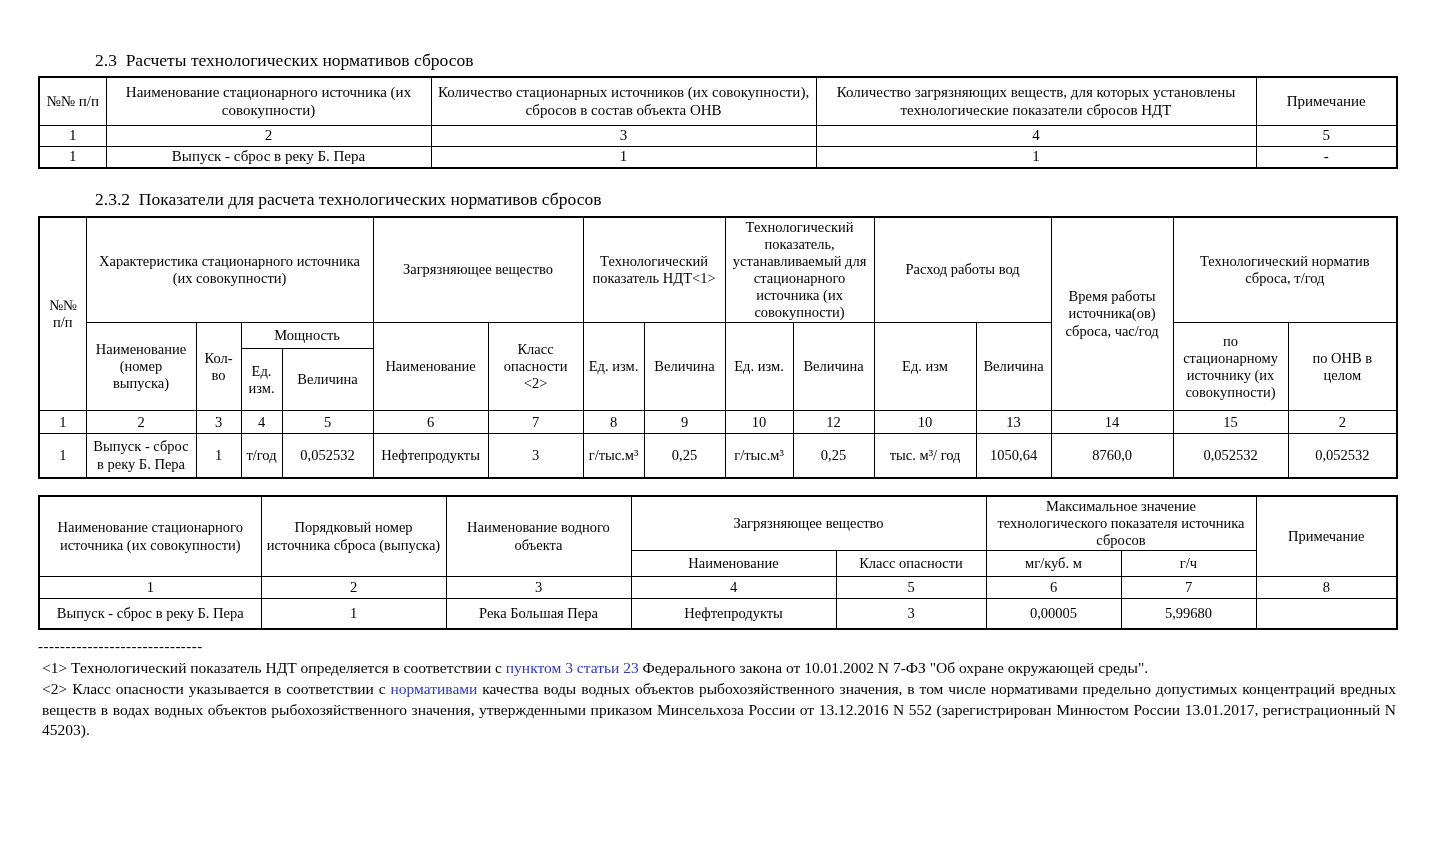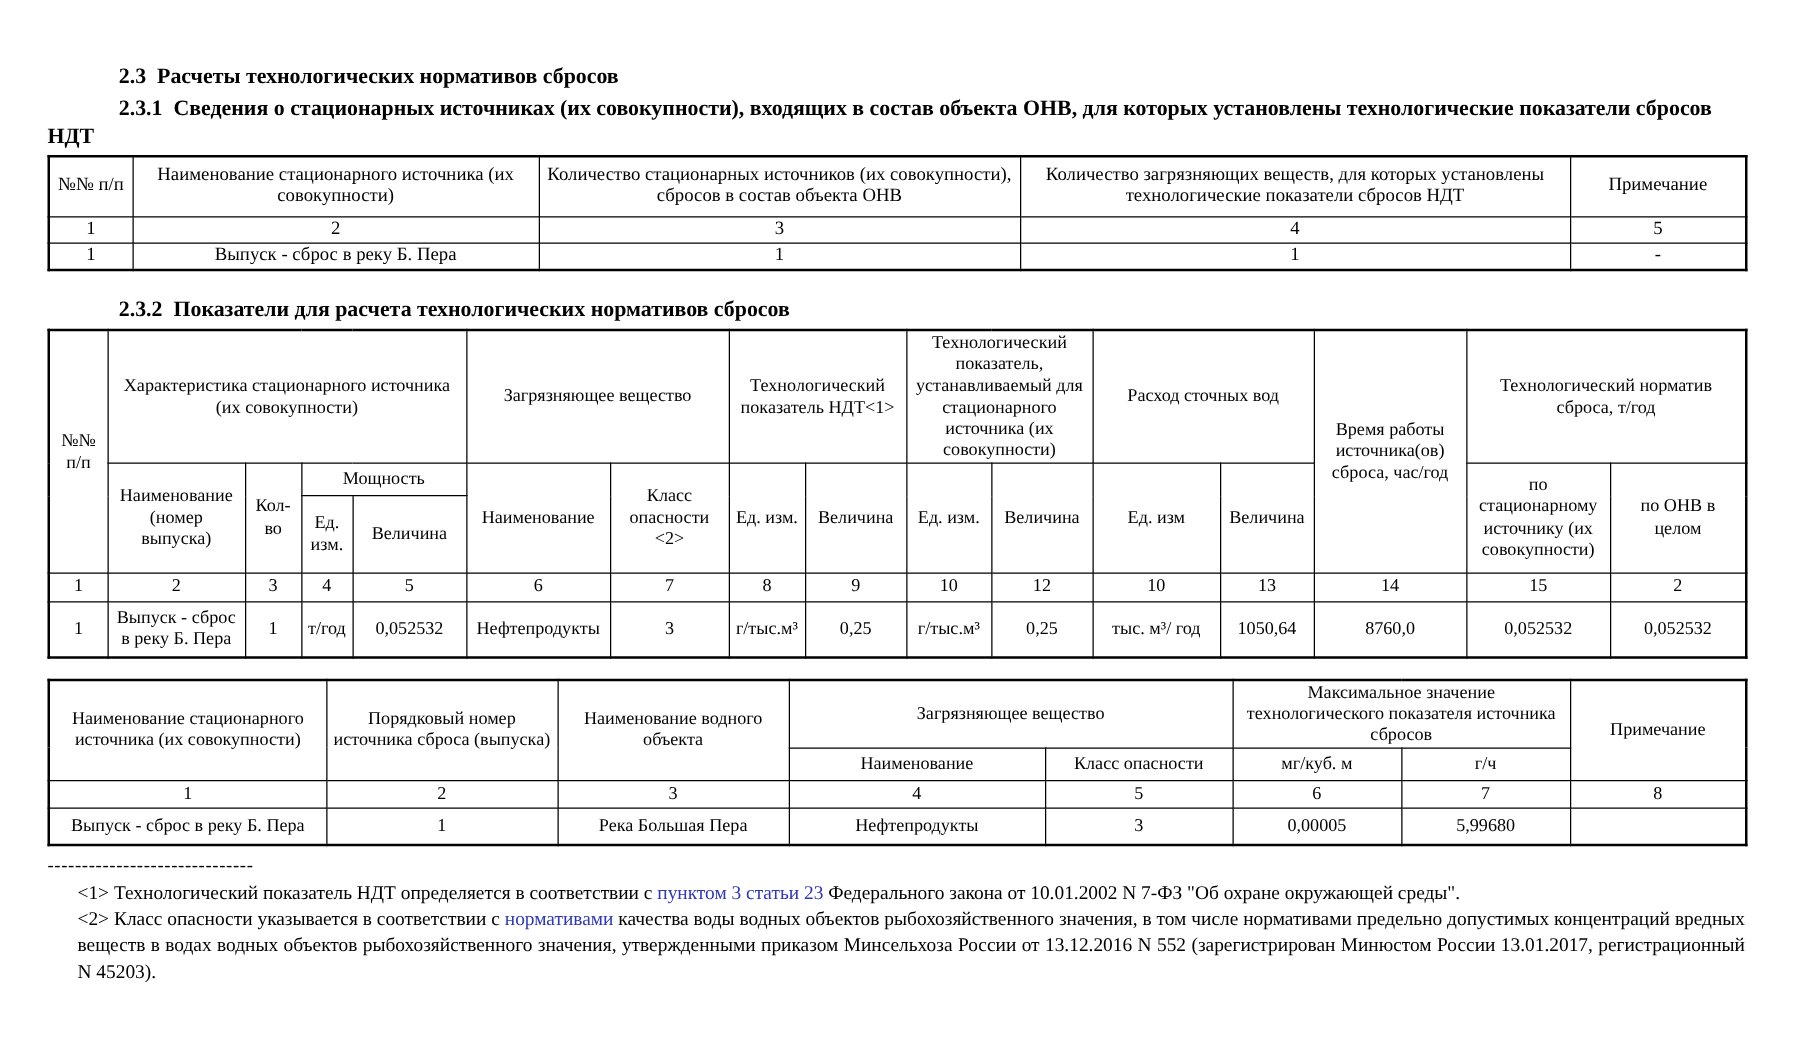--- a/index.html
+++ b/index.html
@@ -8,21 +8,21 @@
     font-family: "Liberation Serif", "DejaVu Serif", serif;
     color: #000000;
     overflow: hidden;
   }
   .page {
     width: 1358px;
     margin-left: 38px;
     padding-top: 50px;
   }
   .heading {
-    font-weight: bold;
+    font-weight: normal;
     font-size: 17.5px;
     line-height: 1.22;
     text-indent: 57px;
     white-space: pre-wrap;
     margin-bottom: 5px;
   }
   table.tbl {
     border-collapse: collapse;
     table-layout: fixed;
     width: 1358px;
@@ -41,34 +41,33 @@
   .mb20 { margin-bottom: 20px; }
   .mb16 { margin-bottom: 16px; }
   .footnotes { margin-top: 9px; font-size: 15.5px; line-height: 1.35; }
   .fn-separator {
     font-size: 15px;
     letter-spacing: 0.5px;
     line-height: 1;
     margin-bottom: 4px;
     color: #000;
   }
-  .footnote { text-align: justify; padding-left: 4px; margin-left: 20px; }
+  .footnote { text-align: justify; padding-left: 4px; }
   .footnote a {
     color: #2e38b8;
     text-decoration: none;
     cursor: pointer;
   }
 </style>
 </head>
 <body>
 
 <div class="page">
 
   <div class="heading">2.3  Расчеты технологических нормативов сбросов</div>
-  <div class="heading">2.3.1  Сведения о стационарных источниках (их совокупности), входящих в состав объекта ОНВ, для которых установлены технологические показатели сбросов НДТ</div>
 
   <table class="tbl t1 mb20">
     <colgroup>
       <col style="width:67px">
         <col style="width:325px">
         <col style="width:385px">
         <col style="width:440px">
         <col style="width:141px">
     </colgroup>
     <tbody>
@@ -117,21 +116,21 @@
         <col style="width:115px">
         <col style="width:109px">
     </colgroup>
     <tbody>
         <tr style="height:92px">
       <td rowspan="3">№№ п/п</td>
       <td colspan="4">Характеристика стационарного источника (их совокупности)</td>
       <td colspan="2">Загрязняющее вещество</td>
       <td colspan="2">Технологический показатель НДТ&lt;1&gt;</td>
       <td colspan="2">Технологический показатель, устанавливаемый для стационарного источника (их совокупности)</td>
-      <td colspan="2">Расход сточных вод</td>
+      <td colspan="2">Расход работы вод</td>
       <td rowspan="3">Время работы источника(ов) сброса, час/год</td>
       <td colspan="2">Технологический норматив сброса, т/год</td>
     </tr>
     <tr style="height:26px">
       <td rowspan="2">Наименование (номер выпуска)</td>
       <td rowspan="2">Кол-во</td>
       <td colspan="2">Мощность</td>
       <td rowspan="2">Наименование</td>
       <td rowspan="2">Класс опасности &lt;2&gt;</td>
       <td rowspan="2">Ед. изм.</td>

